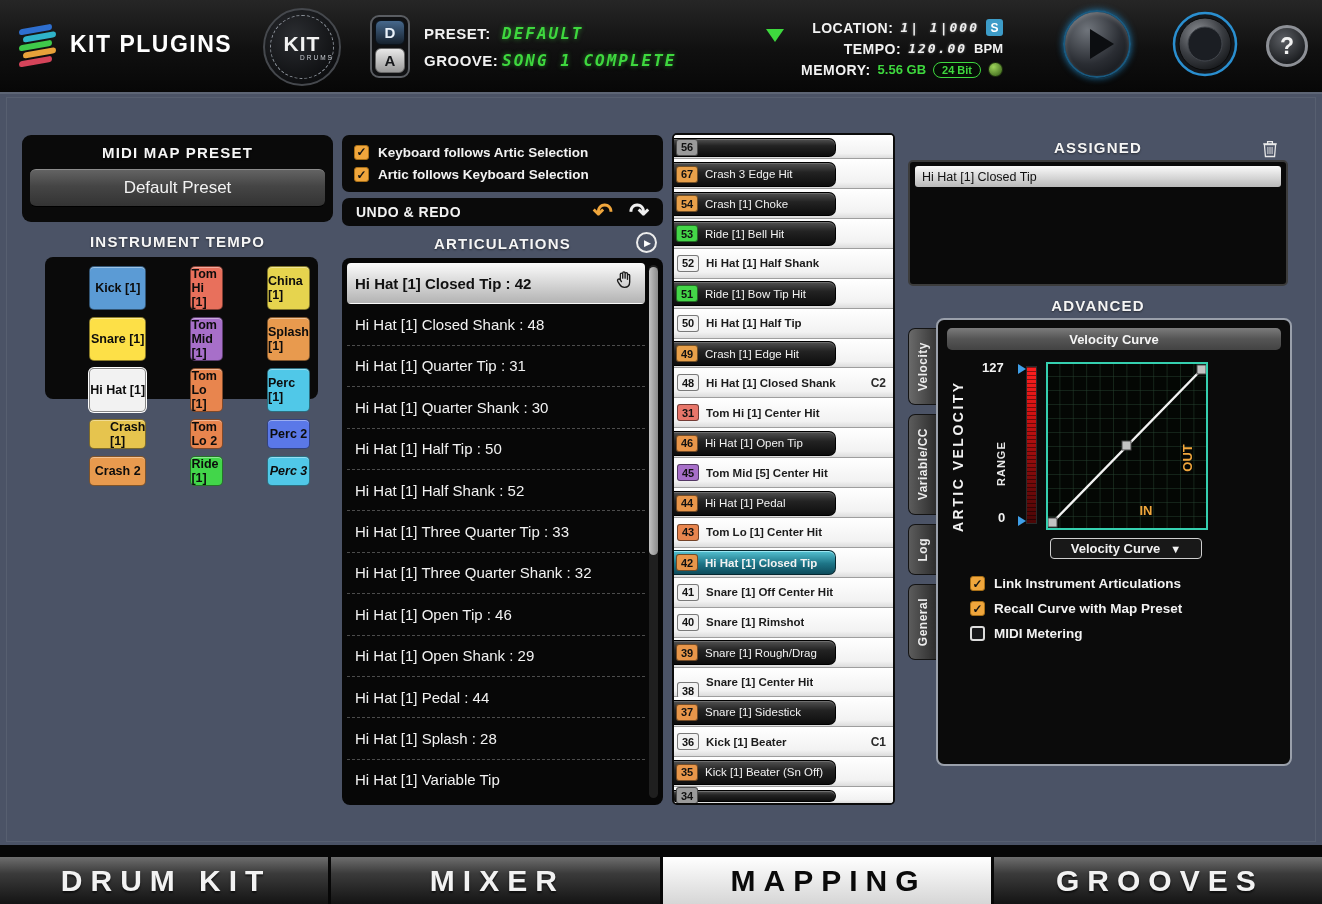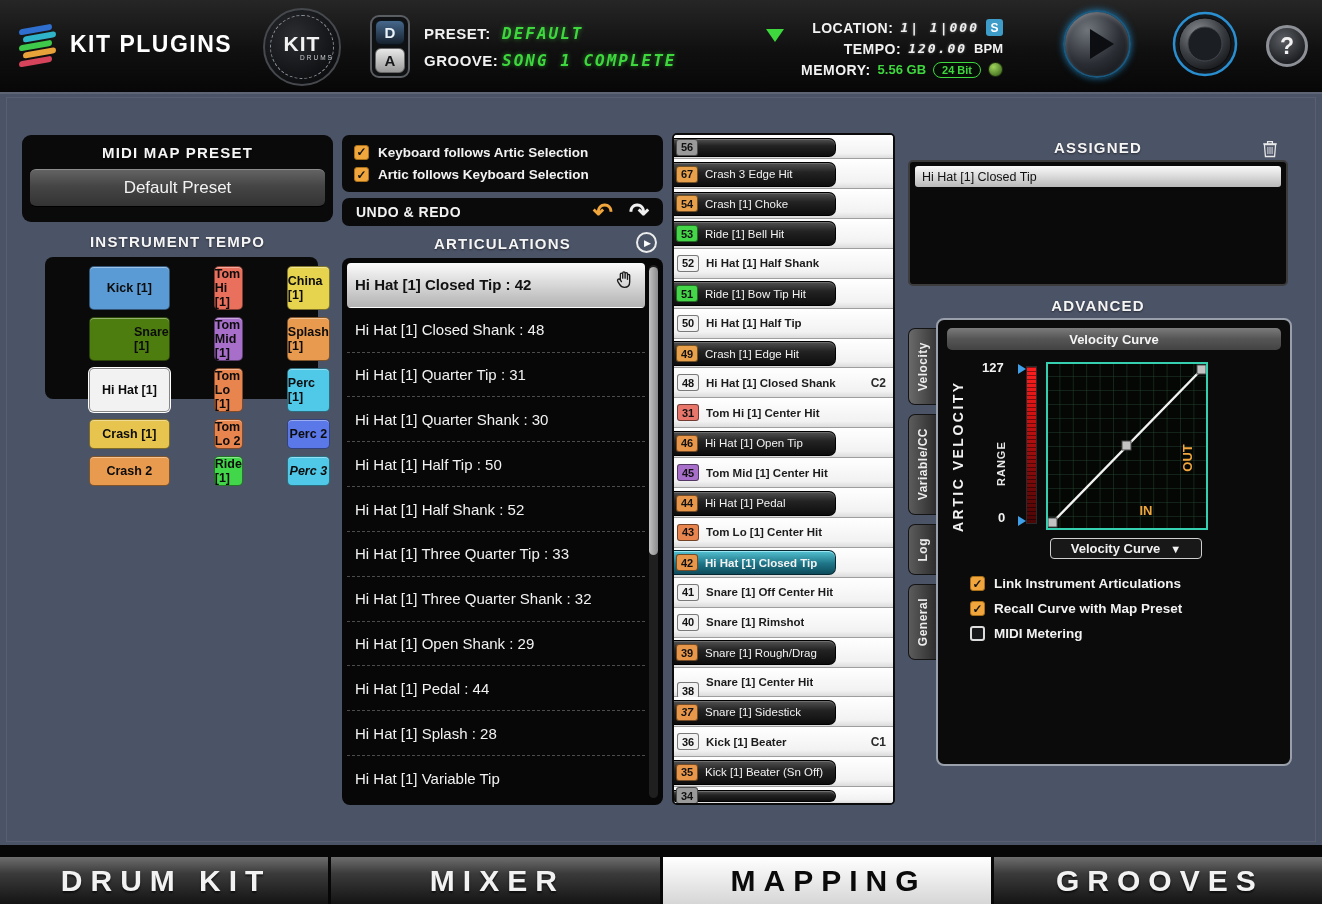--- a/index.html
+++ b/index.html
@@ -265,27 +265,27 @@
   <section class="preset-panel">
     <h2 class="sec-title">MIDI MAP PRESET</h2>
     <div class="preset-btn">Default Preset</div>
   </section>
 
   <h2 class="sec-title inst-title">INSTRUMENT TEMPO</h2>
   <div class="inst-panel">
       <div class="inst-btn" style="background: rgb(91, 155, 213);">Kick [1]</div>
       <div class="inst-btn" style="background: rgb(232, 112, 92);">Tom Hi [1]</div>
       <div class="inst-btn" style="background: rgb(230, 212, 78);">China [1]</div>
-      <div class="inst-btn" style="background: #4d7c0f; padding-left: 44px;">Snare [1]</div>
+      <div class="inst-btn" style="background: #fde047;">Snare [1]</div>
       <div class="inst-btn" style="background: rgb(167, 111, 201);">Tom Mid [1]</div>
       <div class="inst-btn" style="background: rgb(232, 154, 78);">Splash [1]</div>
       <div class="inst-btn sel" style="background: rgb(242, 242, 242);">Hi Hat [1]</div>
       <div class="inst-btn" style="background: rgb(232, 133, 78);">Tom Lo [1]</div>
       <div class="inst-btn" style="background: rgb(80, 200, 232);">Perc [1]</div>
-      <div class="inst-btn" style="background: rgb(230, 196, 78);">Crash [1]</div>
+      <div class="inst-btn" style="background: rgb(230, 196, 78); padding-left: 20px;">Crash [1]</div>
       <div class="inst-btn" style="background: rgb(232, 133, 78);">Tom Lo 2</div>
       <div class="inst-btn" style="background: rgb(90, 120, 232);">Perc 2</div>
       <div class="inst-btn" style="background: rgb(232, 154, 78);">Crash 2</div>
       <div class="inst-btn" style="background: rgb(66, 214, 74);">Ride [1]</div>
       <div class="inst-btn" style="background: rgb(80, 200, 232); font-style: italic;">Perc 3</div>
     </div>
 
   <div class="opts-panel">
       <div class="check-row">
         <span class="cbox on">✓</span>
@@ -333,20 +333,23 @@
         <div class="artic-row">
           <span class="artic-label">Hi Hat [1] Half Shank : 52</span>
         </div>
         <div class="artic-row">
           <span class="artic-label">Hi Hat [1] Three Quarter Tip : 33</span>
         </div>
         <div class="artic-row">
           <span class="artic-label">Hi Hat [1] Three Quarter Shank : 32</span>
         </div>
         <div class="artic-row">
+          <span class="artic-label">Hi Hat [1] Open Tip : 46</span>
+        </div>
+        <div class="artic-row">
           <span class="artic-label">Hi Hat [1] Open Shank : 29</span>
         </div>
         <div class="artic-row">
           <span class="artic-label">Hi Hat [1] Pedal : 44</span>
         </div>
         <div class="artic-row">
           <span class="artic-label">Hi Hat [1] Splash : 28</span>
         </div>
         <div class="artic-row">
           <span class="artic-label">Hi Hat [1] Variable Tip</span>
@@ -420,21 +423,21 @@
       </div>
       <div class="key-row black">
         <div class="bkey">
           <span class="kbadge" style="background: rgb(232, 150, 74);">46</span>
           <span class="klabel">Hi Hat [1] Open Tip</span>
         </div>
       </div>
       <div class="key-row white">
         <div class="wkey">
           <span class="kbadge" style="background: rgb(167, 111, 201);">45</span>
-          <span class="klabel">Tom Mid [1] Center Hit</span>
+          <span class="klabel">Tom Mid [5] Center Hit</span>
         </div>
       </div>
       <div class="key-row black">
         <div class="bkey">
           <span class="kbadge" style="background: rgb(232, 150, 74);">44</span>
           <span class="klabel">Hi Hat [1] Pedal</span>
         </div>
       </div>
       <div class="key-row white">
         <div class="wkey">
@@ -467,21 +470,21 @@
         </div>
       </div>
       <div class="key-row white">
         <div class="wkey">
           <span class="kbadge" style="background: rgb(242, 242, 242); margin-top: 18px;">38</span>
           <span class="klabel">Snare [1] Center Hit</span>
         </div>
       </div>
       <div class="key-row black">
         <div class="bkey">
-          <span class="kbadge" style="background: rgb(232, 150, 74); font-style: italic;">37</span>
+          <span class="kbadge" style="background: rgb(232, 150, 74);">37</span>
           <span class="klabel">Snare [1] Sidestick</span>
         </div>
       </div>
       <div class="key-row white">
         <div class="wkey">
           <span class="kbadge" style="background: rgb(242, 242, 242);">36</span>
           <span class="klabel">Kick [1] Beater</span>
         </div>
         <span class="oct">C1</span>
       </div>

